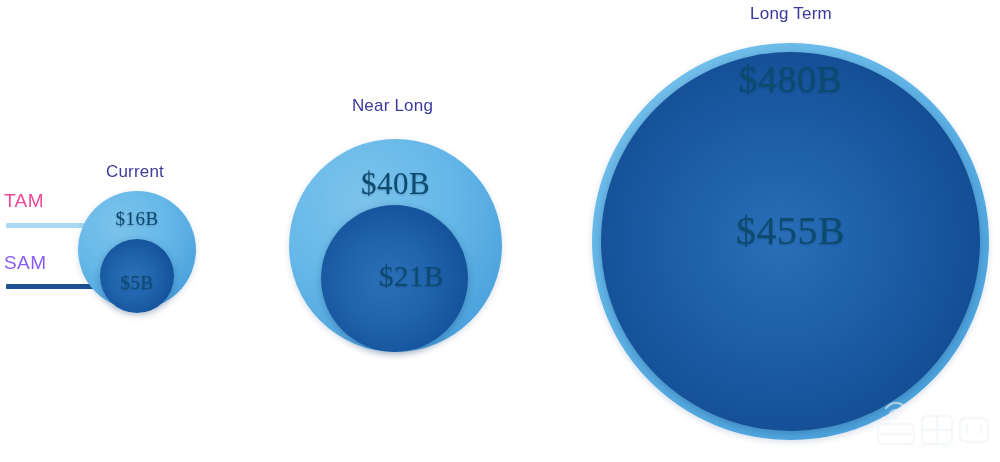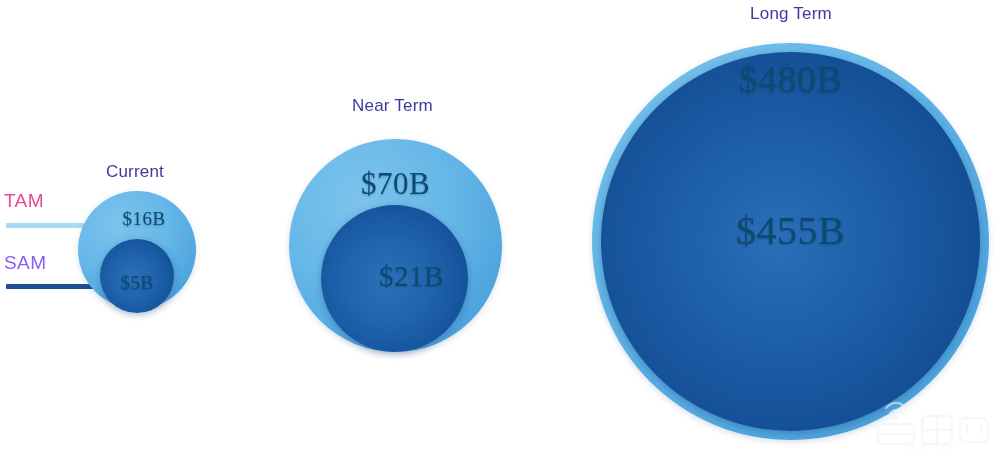--- a/index.html
+++ b/index.html
@@ -128,30 +128,30 @@
   <div id="legend-tam-label" class="legend-label">TAM</div>
   <div id="legend-tam-line" class="legend-line"></div>
 
   <div id="legend-sam-label" class="legend-label">SAM</div>
   <div id="legend-sam-line" class="legend-line"></div>
 
   <div id="title-current" class="group-title">Current</div>
 
   <div class="bubble-group" style="left:78px; top:191px; width:118px; height:118px;">
     <div class="circle circle-outer" style="left:0px; top:0px; width:118px; height:118px;"></div>
-    <div class="value-label" style="left:7px; top:17px; width:118px; font-size:19px;">$16B</div>
+    <div class="value-label" style="left:0px; top:17px; width:118px; font-size:19px;">$16B</div>
     <div class="circle circle-inner" style="left:22px; top:48px; width:74px; height:74px;"></div>
     <div class="value-label" style="left:22px; top:72px; width:74px; font-size:19px;margin-top:9px;">$5B</div>
   </div>
 
-  <div id="title-near" class="group-title">Near Term</div>
+  <div id="title-near" class="group-title">Near Long</div>
 
   <div class="bubble-group" style="left:289px; top:139px; width:213px; height:213px;">
     <div class="circle circle-outer" style="left:0px; top:0px; width:213px; height:213px;"></div>
-    <div class="value-label" style="left:0px; top:27px; width:213px; font-size:31px;">$70B</div>
+    <div class="value-label" style="left:0px; top:27px; width:213px; font-size:31px;">$40B</div>
     <div class="circle circle-inner" style="left:32px; top:66px; width:147px; height:147px;"></div>
     <div class="value-label" style="left:32px; top:121px; width:147px; font-size:29px;margin-left:17px;">$21B</div>
   </div>
 
   <div id="title-long" class="group-title">Long Term</div>
 
   <div class="bubble-group" style="left:592px; top:43px; width:397px; height:397px;">
     <div class="circle circle-outer" style="left:0px; top:0px; width:397px; height:397px;"></div>
     <div class="circle circle-inner circle-inner-large" style="left:9px; top:9px; width:379px; height:379px;"></div>
     <div class="value-label" style="left:0px; top:14px; width:397px; font-size:38px;">$480B</div>

